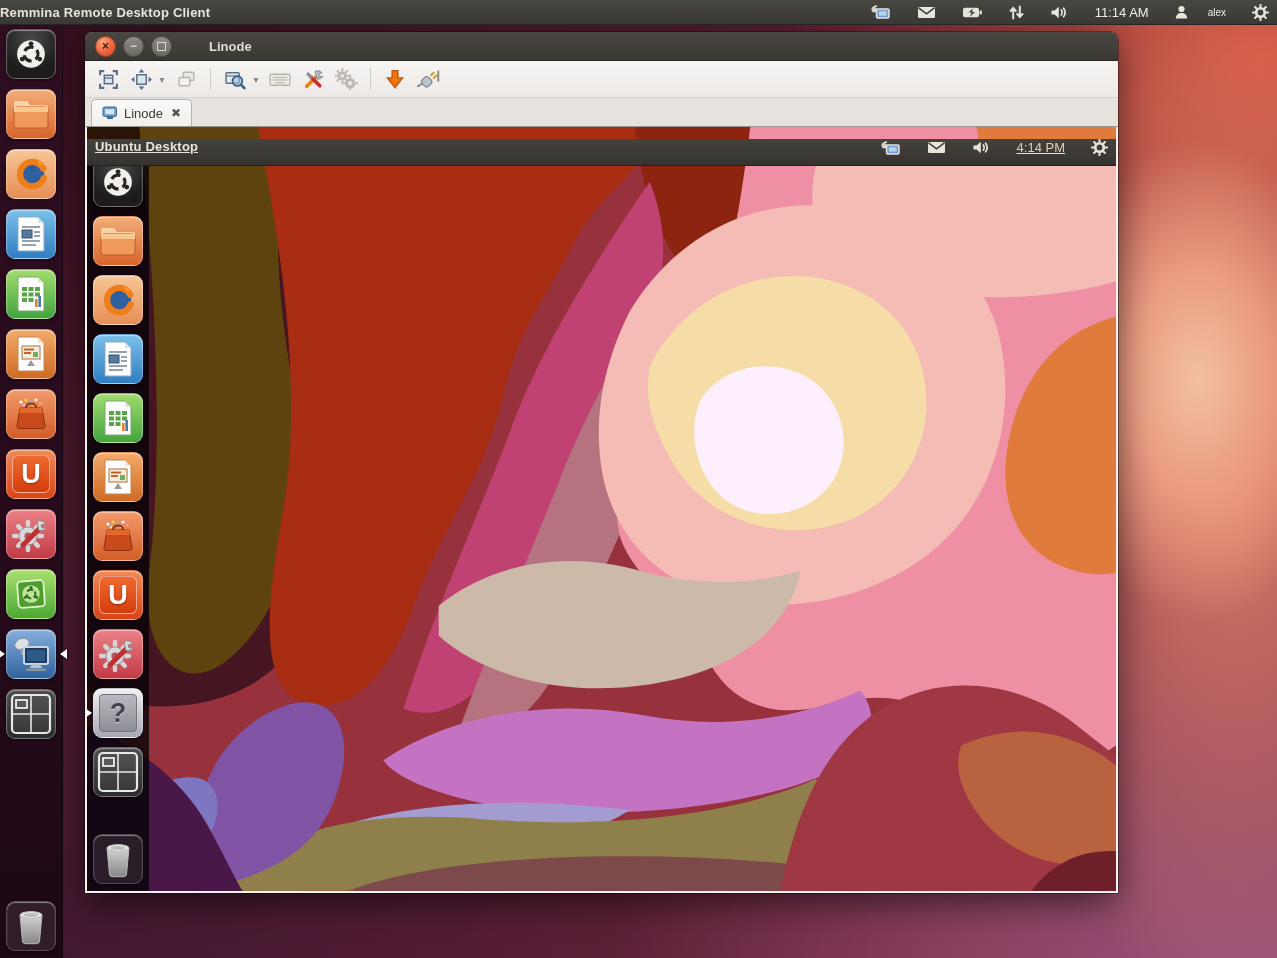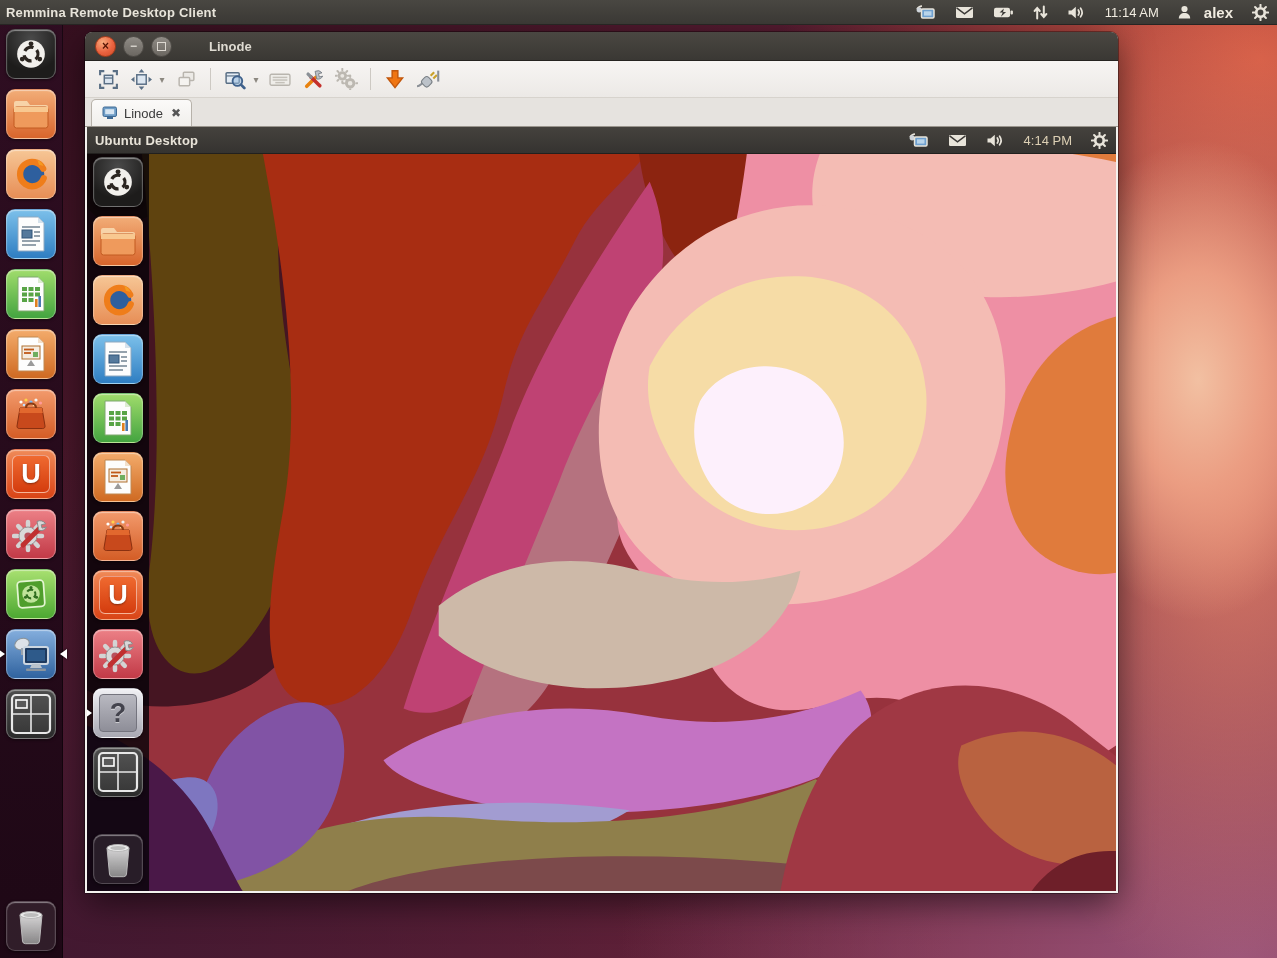--- a/index.html
+++ b/index.html
@@ -12,25 +12,25 @@
       radial-gradient(ellipse 300px 520px at 1235px 470px, #e2816a 0%, rgba(228,131,106,0) 100%),
       radial-gradient(ellipse 480px 400px at 1260px 60px, #d55a42 0%, rgba(213,90,66,0) 100%),
       radial-gradient(ellipse 620px 420px at 1240px 958px, #99547a 0%, rgba(153,84,122,0) 100%),
       radial-gradient(ellipse 900px 520px at 60px 958px, #421830 0%, rgba(66,24,48,0) 100%),
       linear-gradient(135deg,#320e1d 0%, #5e1f36 45%, #7c2b41 100%);
   }
   
   .top-panel{position:absolute;top:0;left:0;right:0;height:24px;z-index:60;
     background:linear-gradient(#494742,#3a3834);border-bottom:1px solid #272523;
     display:flex;align-items:center;color:#e8e4da;}
-  .panel-title{font-size:13px;font-weight:bold;margin-left:6px;letter-spacing:.2px;}
-  .tray{margin-left:auto;display:flex;align-items:center;gap:19px;margin-right:8px;}
+  .panel-title{font-size:13px;font-weight:bold;letter-spacing:.2px;}
+  .tray{margin-left:auto;display:flex;align-items:center;gap:26px;margin-right:8px;}
   .tray svg{display:block}
   .tray .time{font-size:13px;color:#f1ece1;}
-  .tray .uname{font-size:15px;color:#f1ece1;margin-left:-6px;font-weight:bold;}
+  .tray .uname{font-size:10px;color:#f1ece1;margin-left:-6px;}
   
   .launcher{display:flex;flex-direction:column;align-items:center;}
   .launcher-outer{position:absolute;left:0;top:24px;bottom:0;width:62px;z-index:50;
     background:linear-gradient(rgba(46,13,33,.95),rgba(28,7,20,.96));
     border-right:1px solid rgba(0,0,0,.45);padding-top:5px;gap:10px;}
   .launcher-remote{position:absolute;left:0;top:26px;bottom:0;width:62px;z-index:20;
     background:rgba(9,4,9,.82);padding-top:4px;gap:9px;}
   .tile{width:48px;height:48px;border-radius:9px;position:relative;flex:0 0 auto;
     display:flex;align-items:center;justify-content:center;
     border:1px solid rgba(255,255,255,.28);
@@ -85,23 +85,23 @@
   .tabbar{height:28px;flex:0 0 auto;background:#e6e3df;display:flex;align-items:flex-end;
     padding-left:6px;border-bottom:1px solid #9a958d;}
   .tab{height:26px;display:flex;align-items:center;gap:6px;padding:0 10px;
     background:linear-gradient(#fbfaf9,#f1efec);border:1px solid #b7b2aa;border-bottom:none;
     border-radius:5px 5px 0 0;font-size:13px;color:#3b3b3b;}
   .tab-close{font-size:12px;color:#565656;margin-left:2px;}
   .viewport{flex:1;position:relative;overflow:hidden;background:#000;
     border:2px solid #f4f2ef;border-top:none;}
   .wallpaper{position:absolute;inset:0;width:100%;height:100%;}
   
-  .remote-panel{position:absolute;top:0;left:0;right:0;height:26px;z-index:25;
+  .remote-panel{position:absolute;top:12px;left:0;right:0;height:26px;z-index:25;
     background:linear-gradient(#45423d,#353330);border-bottom:1px solid #22201e;
-    display:flex;align-items:center;color:#e8e3d8;}
+    display:flex;align-items:flex-start;color:#e8e3d8;text-decoration:underline;}
   .remote-panel .panel-title{margin-left:8px;}
   .remote-panel .tray{}
   .remote-panel .time{color:#dccfb4;}
 </style>
 </head>
 <body>
 
 <div class="top-panel">
   <span class="panel-title">Remmina Remote Desktop Client</span>
   <div class="tray">

